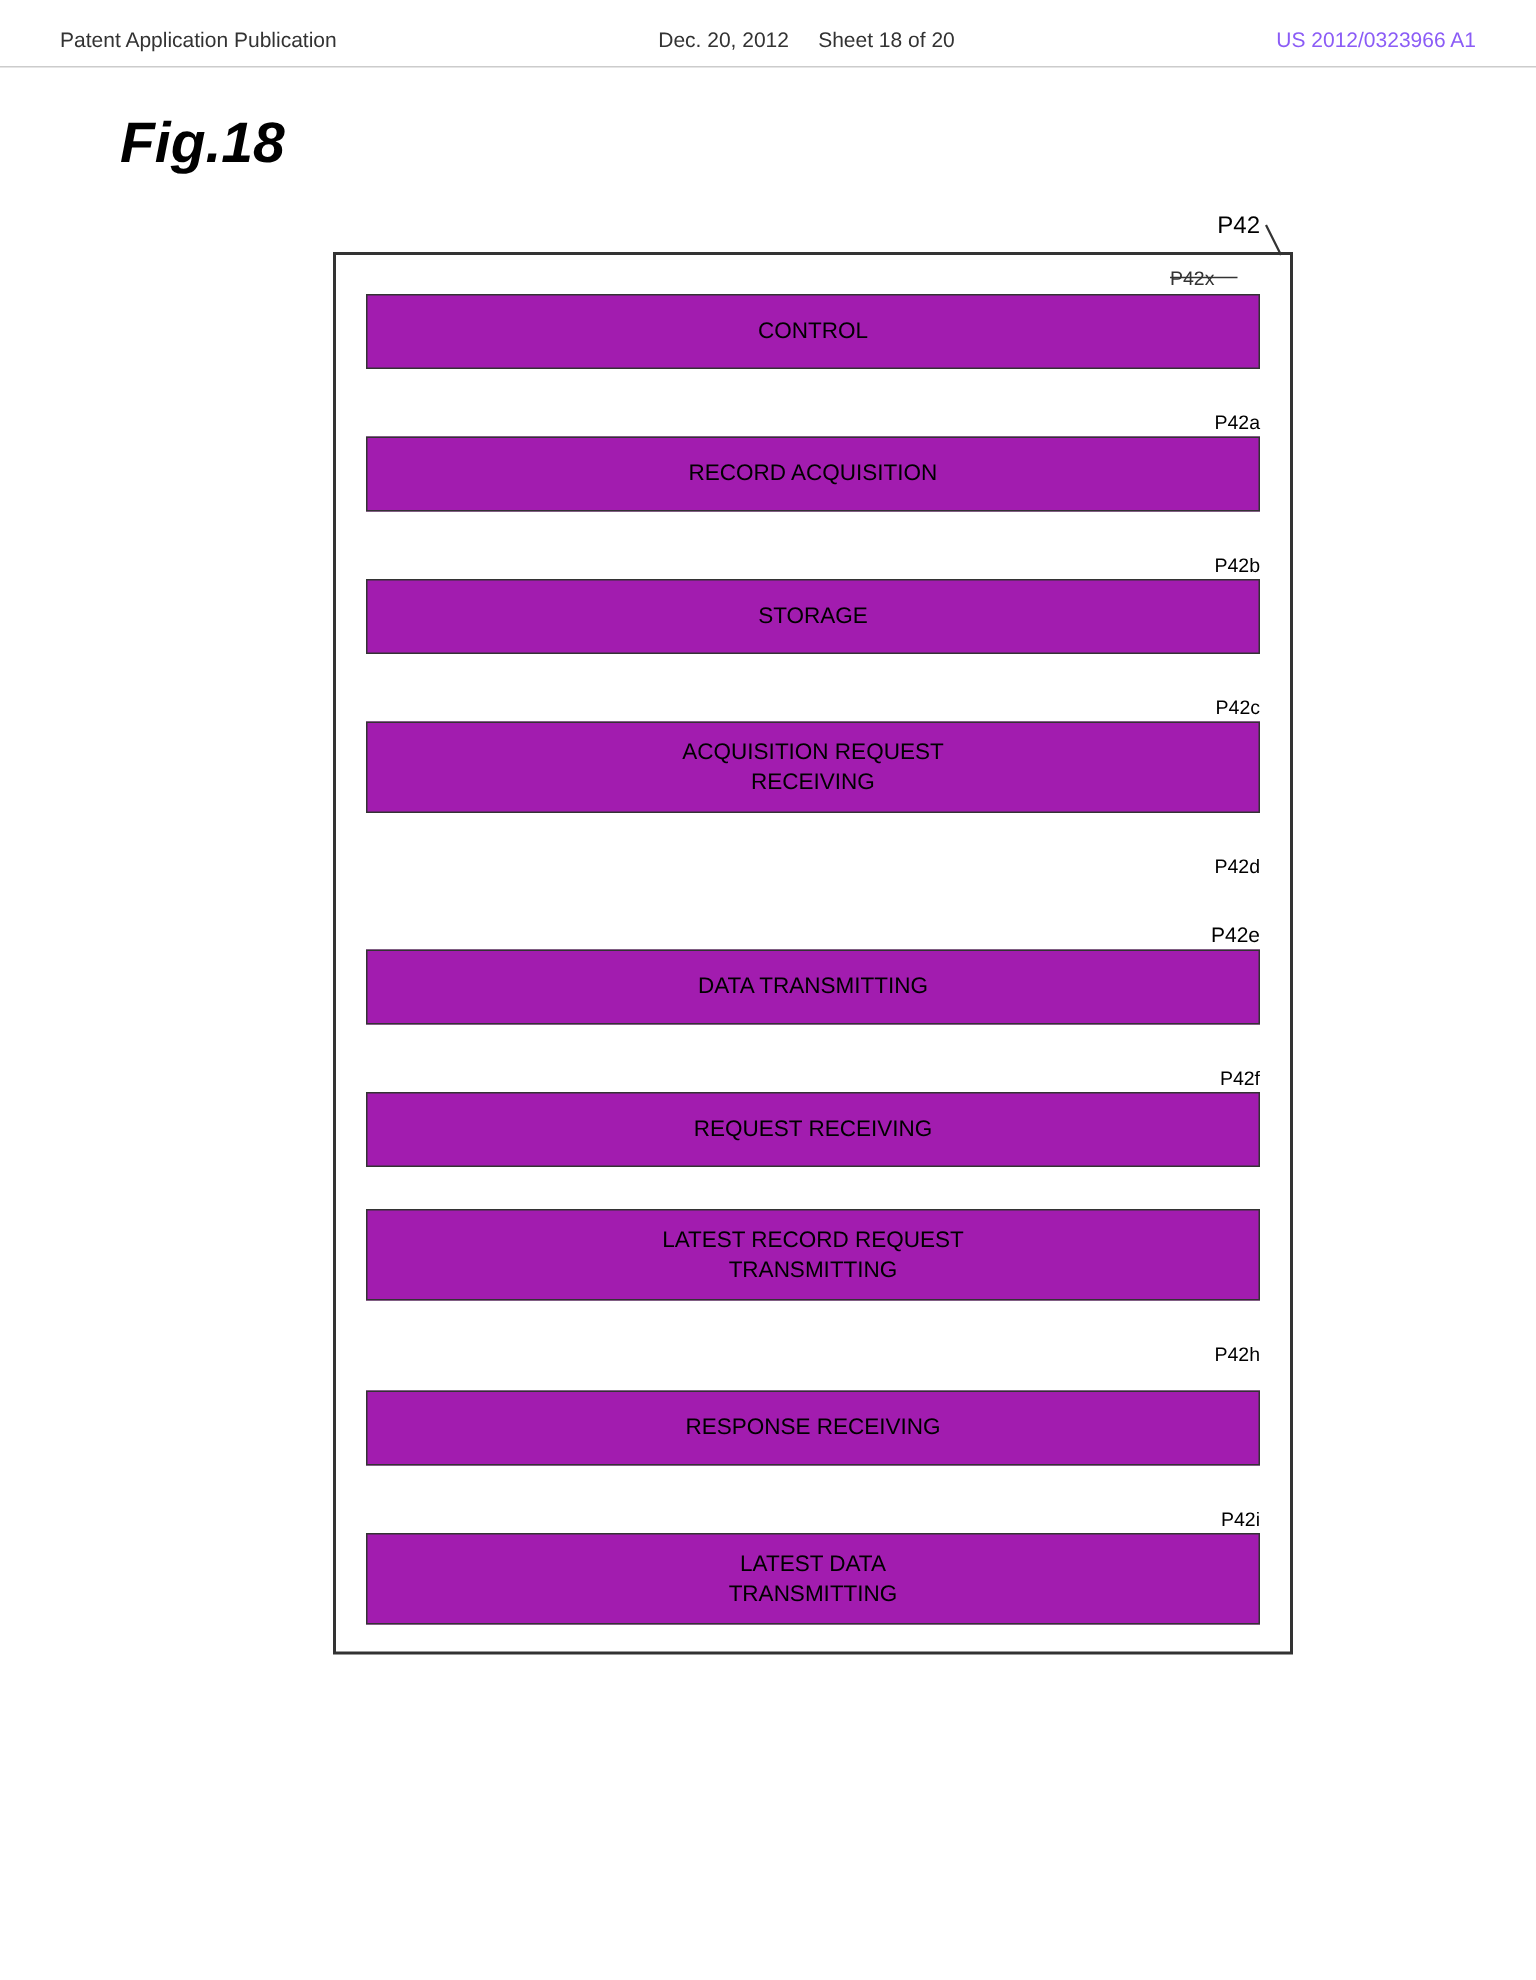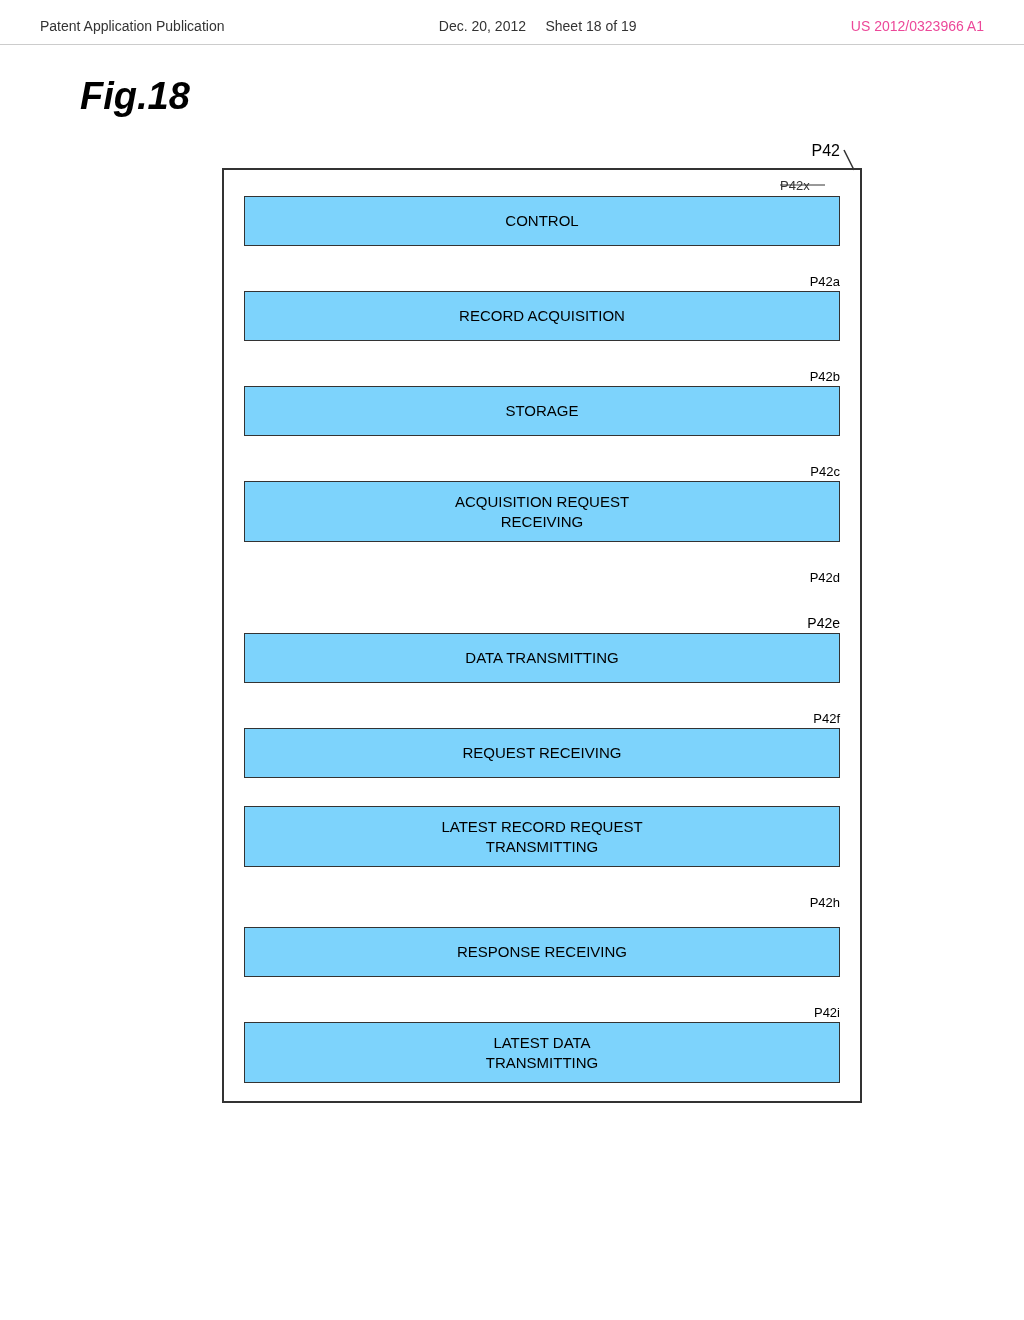--- a/index.html
+++ b/index.html
@@ -22,21 +22,21 @@
     .header-left {
       font-size: 14px;
       color: #333;
     }
     .header-center {
       font-size: 14px;
       color: #333;
     }
     .header-right {
       font-size: 14px;
-      color: #ec4899;
+      color: #8b5cf6;
     }
 
     
     .fig-title {
       font-size: 38px;
       font-weight: bold;
       font-style: italic;
       margin: 30px 0 0 80px;
     }
 
@@ -66,41 +66,41 @@
       position: relative;
       margin-bottom: 0px;
     }
 
     .module-box {
       border: 1.5px solid #333;
       text-align: center;
       padding: 10px 8px;
       font-size: 15px;
       font-weight: normal;
-      background: #7dd3fc;
+      background: #a21caf;
       min-height: 50px;
       display: flex;
       align-items: center;
       justify-content: center;
       line-height: 1.3;
     }
 
     .spacer {
       height: 28px;
     }
   </style>
 </head>
 <body>
 
 <div class="header">
   <span class="header-left">Patent Application Publication</span>
   <span class="header-center">
     <span>Dec. 20, 2012</span>
     &nbsp;&nbsp;&nbsp;
-    <span>Sheet 18 of 19</span>
+    <span>Sheet 18 of 20</span>
   </span>
   <span class="header-right">US 2012/0323966 A1</span>
 </div>
 
 <div class="fig-title">Fig.18</div>
 
 <div class="diagram-area">
 
   <div style="position:absolute; top:4px; right:22px; font-size:16px; display:flex; align-items:center;">
     <span>P42</span>

